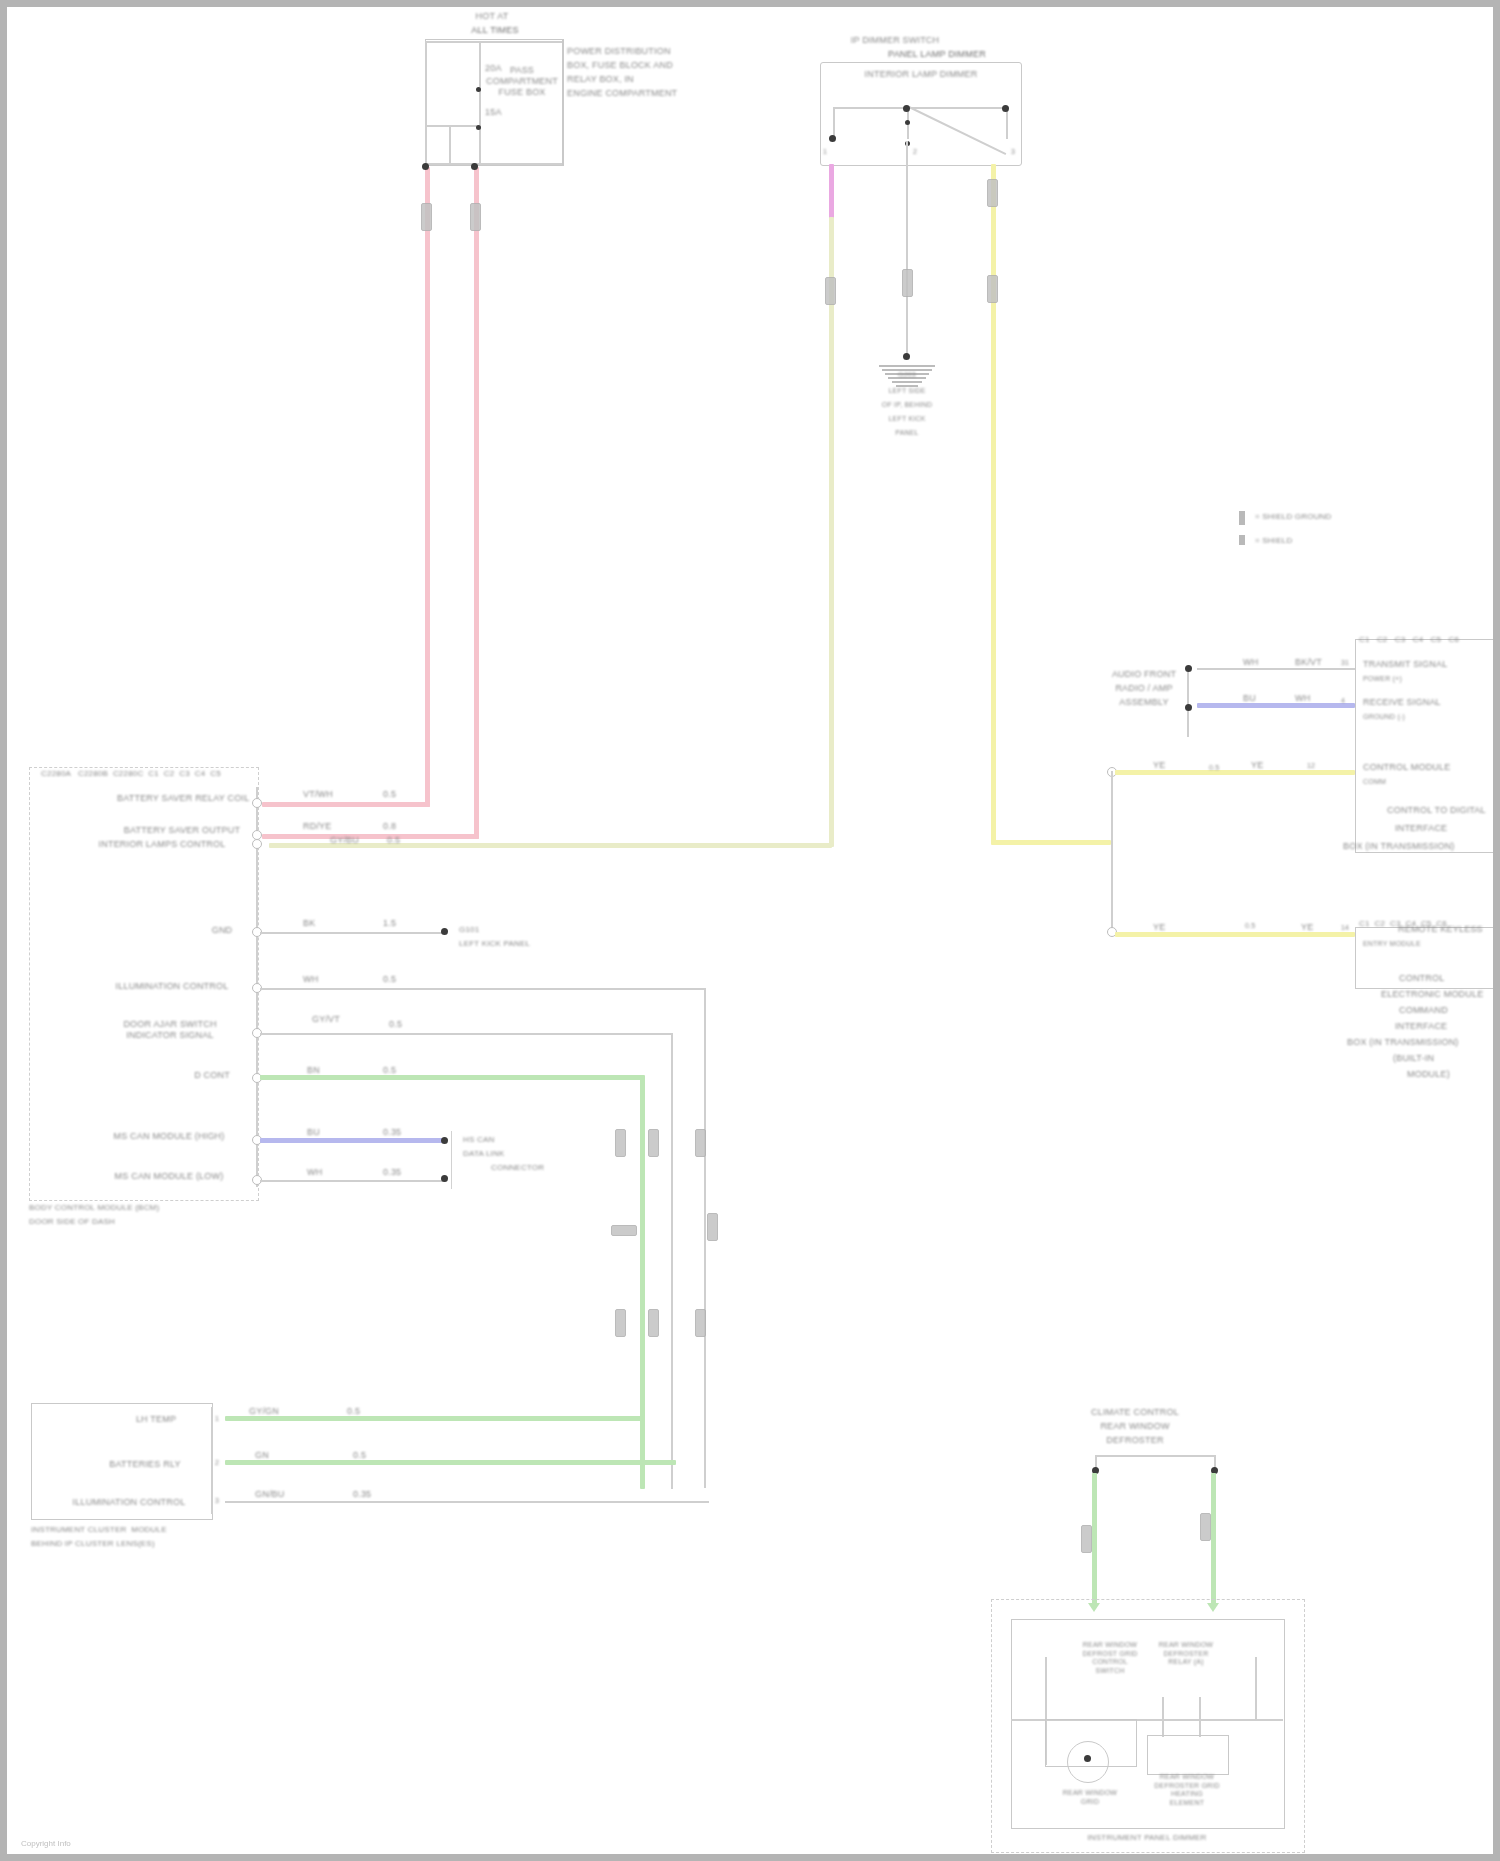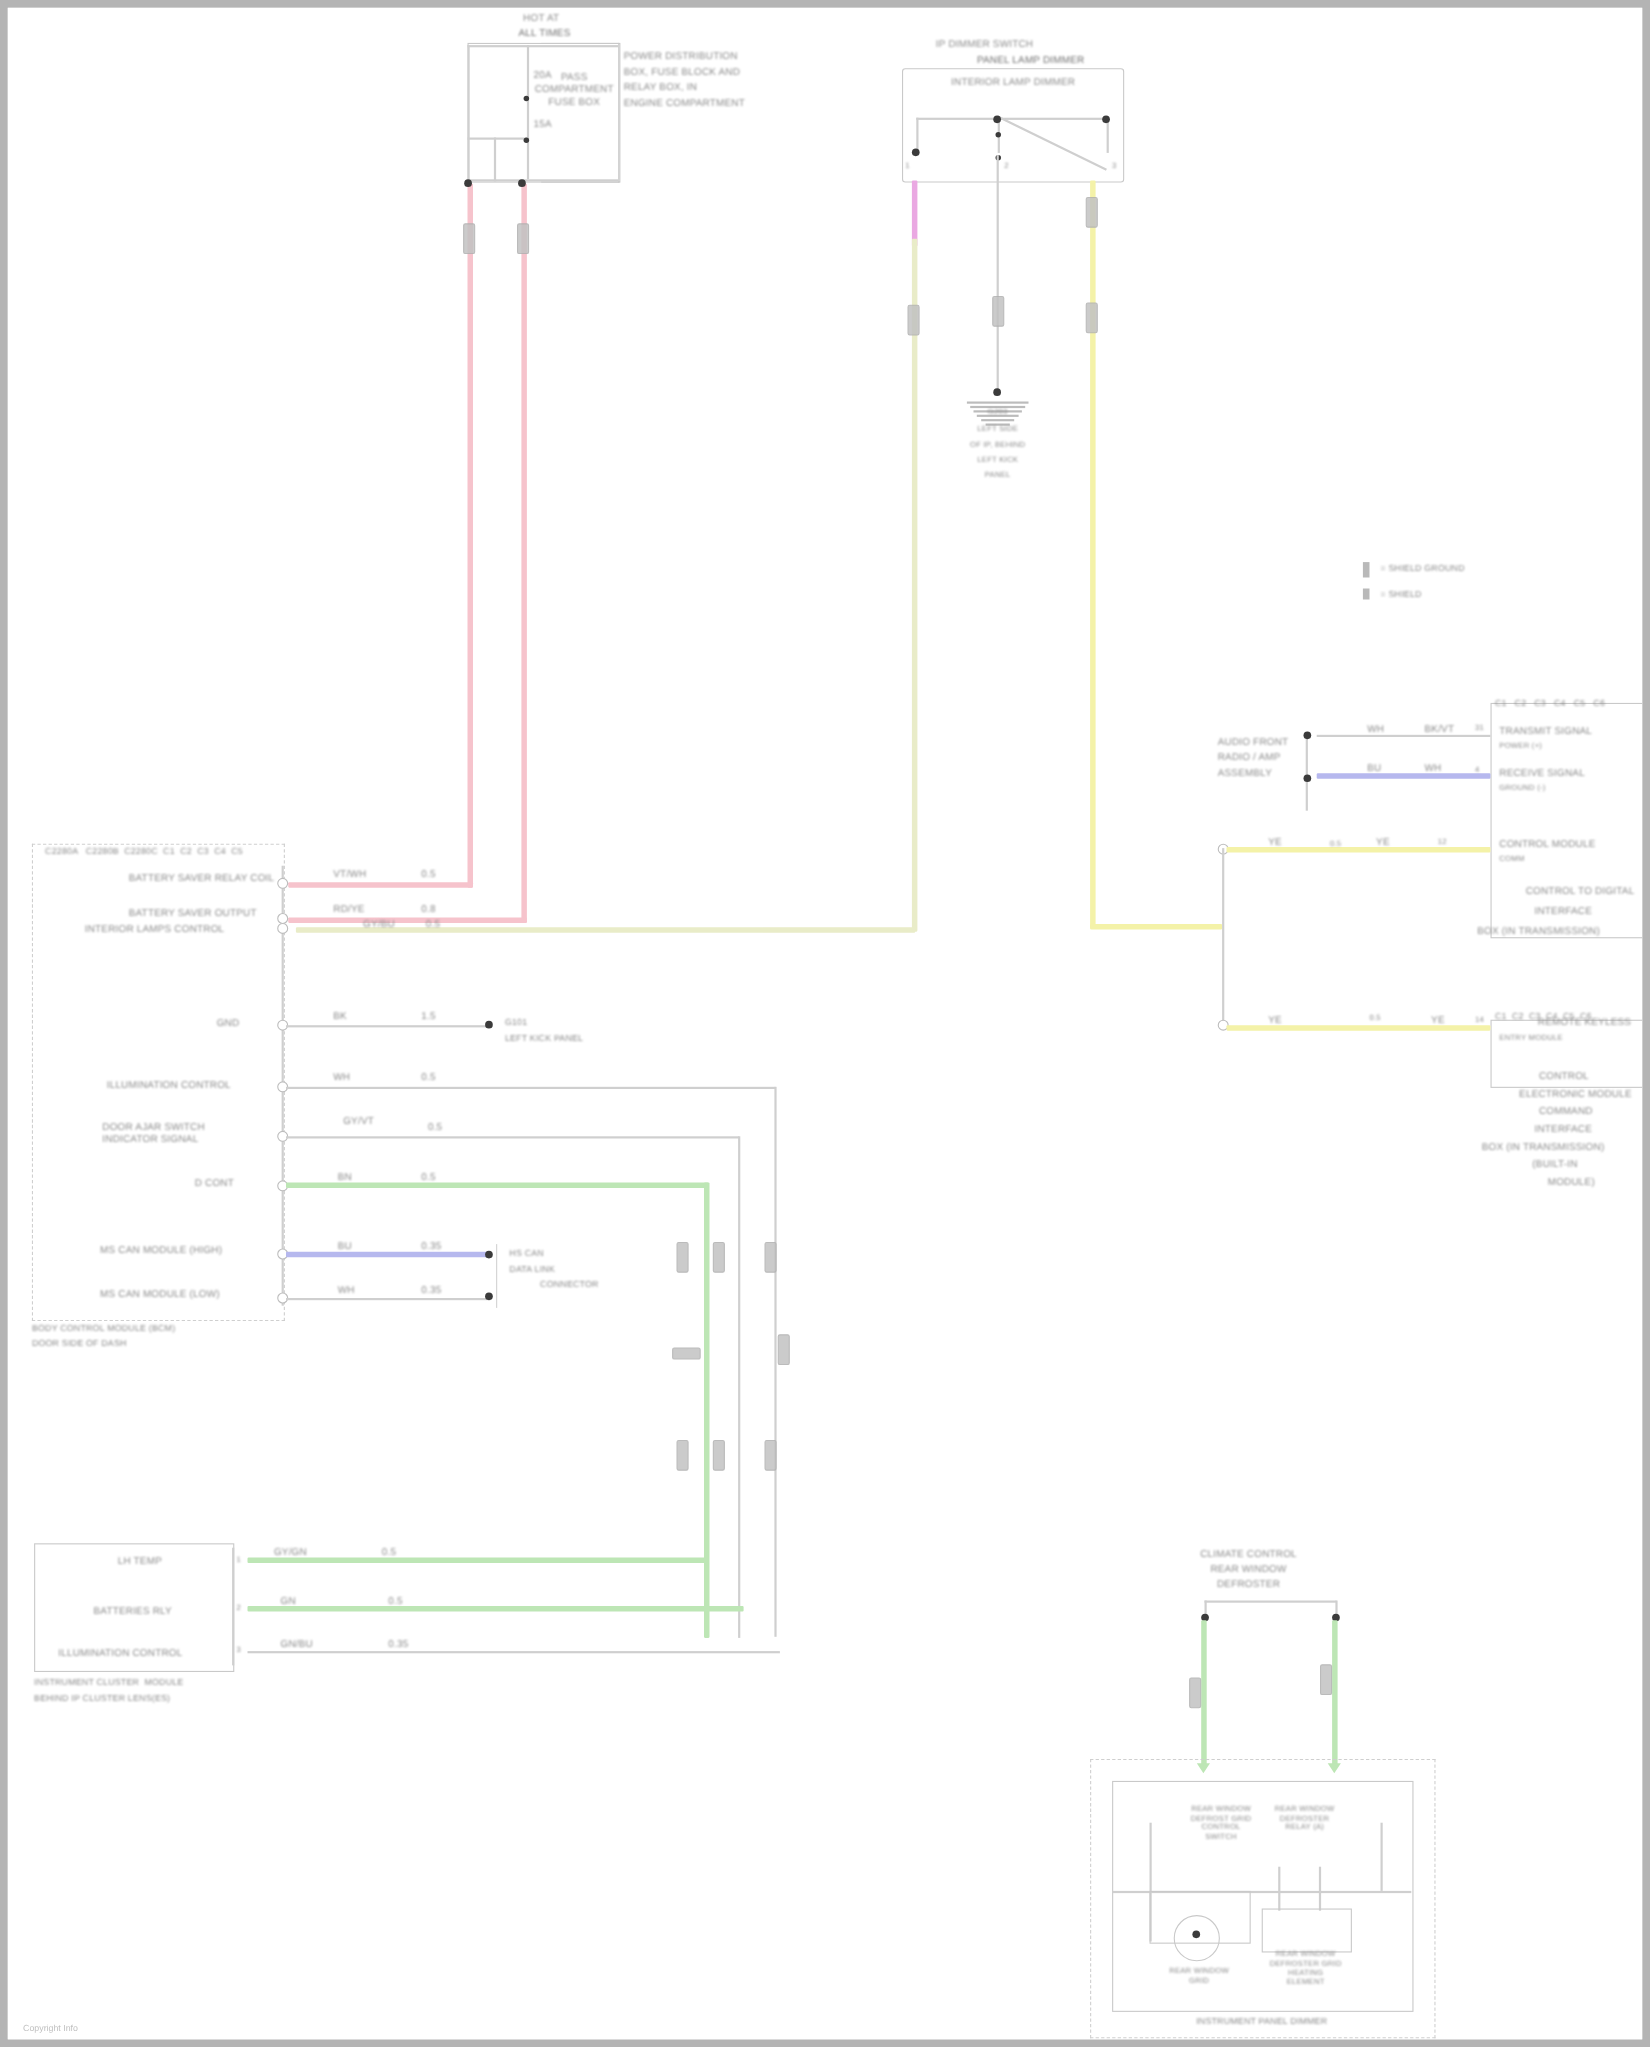--- a/index.html
+++ b/index.html
@@ -4,21 +4,21 @@
 <style>
   html,body{margin:0;padding:0;background:#ffffff;}
   body{font-family:"Liberation Sans",sans-serif;}
   #page{position:relative;width:1500px;height:1861px;background:#fdfdfd;
         box-sizing:border-box;border:7px solid #b4b4b4;overflow:hidden;}
   #canvas{position:absolute;left:0;top:0;width:1486px;height:1847px;background:#fff;}
 
   .lbl{position:absolute;color:#8a8a8a;font-size:9px;line-height:11px;
        letter-spacing:.2px;white-space:pre;filter:blur(.9px);}
   .lbl.c{text-align:center;}
-  .lbl.r{text-align:left;}
+  .lbl.r{text-align:center;}
   .lbl.b{color:#6e6e6e;}
   .lbl.tiny{font-size:8px;line-height:9.5px;}
   .lbl.micro{font-size:7px;line-height:8.5px;}
 
   .box{position:absolute;border:1px solid #d2d2d2;background:transparent;}
   .box.dash{border:1px dashed #cfcfcf;}
   .box.solid{border:1px solid #c9c9c9;}
 
   .w{position:absolute;background:#cfcfcf;}
   .wh{height:1.5px;}

